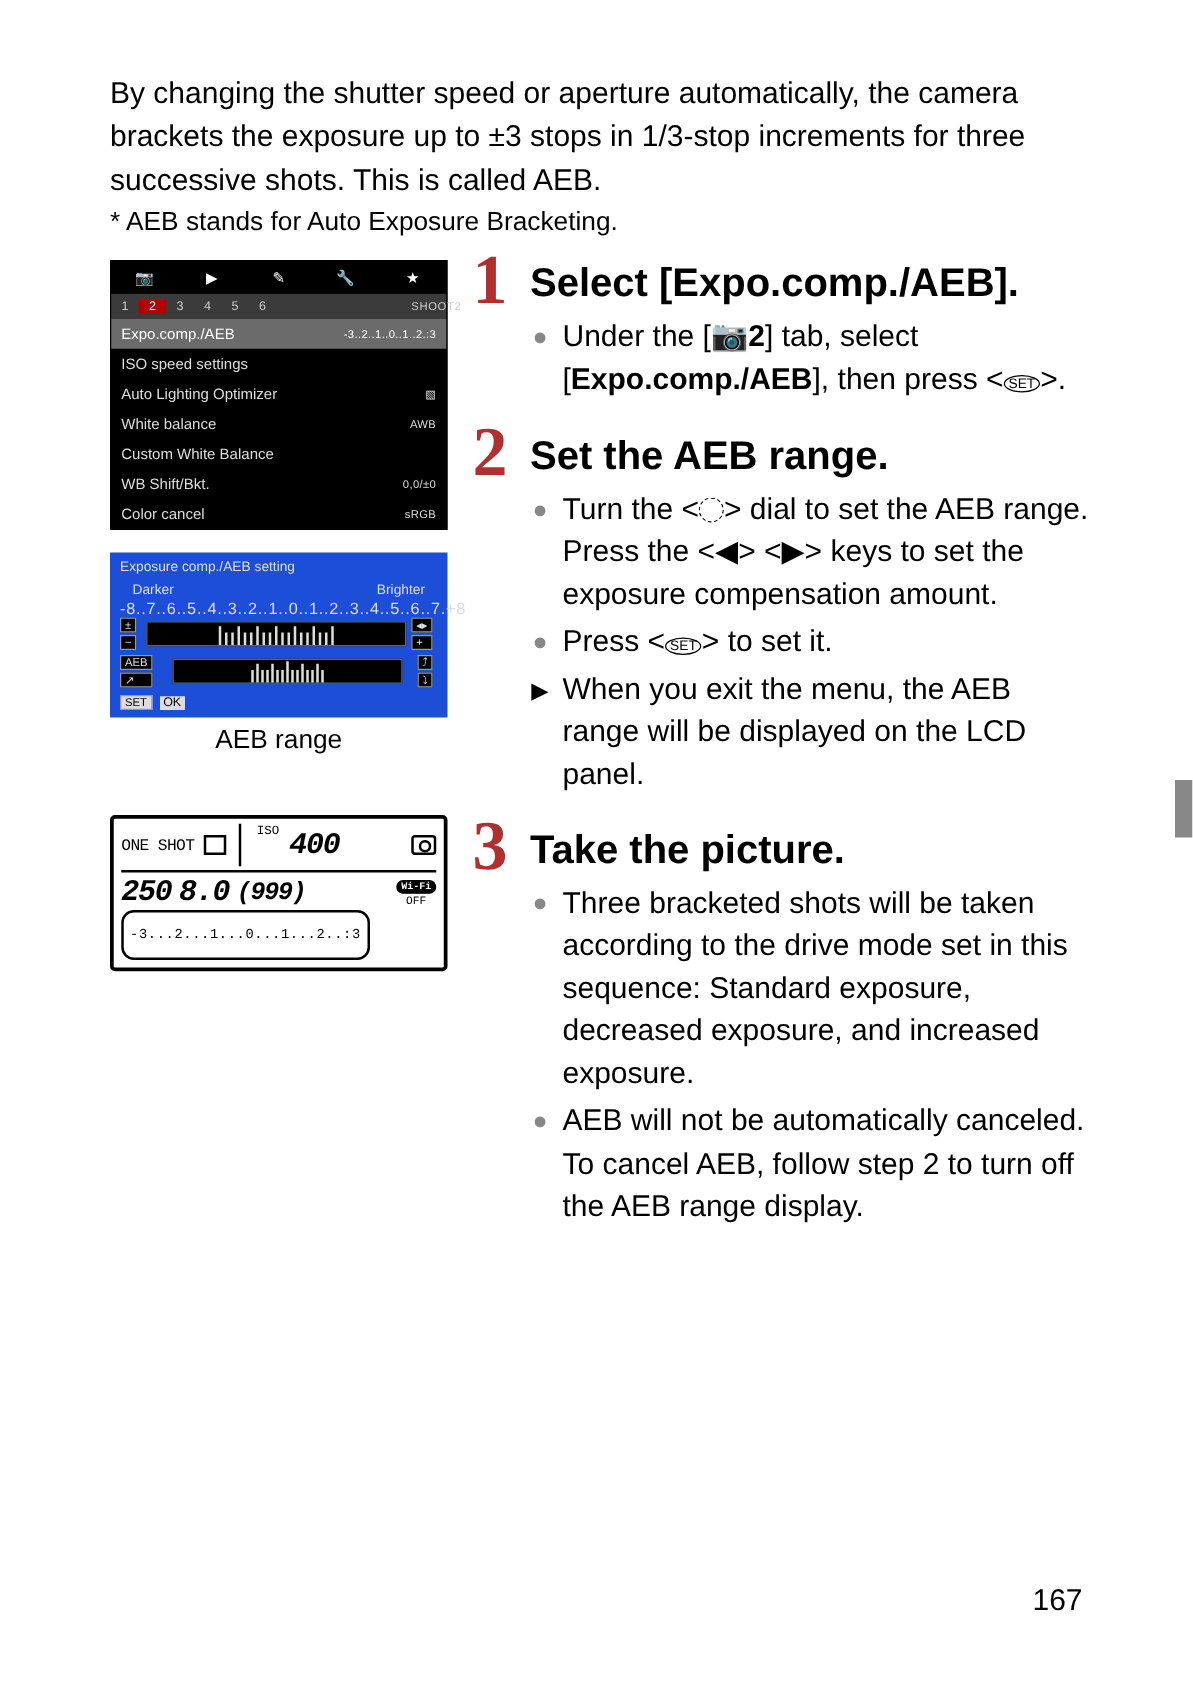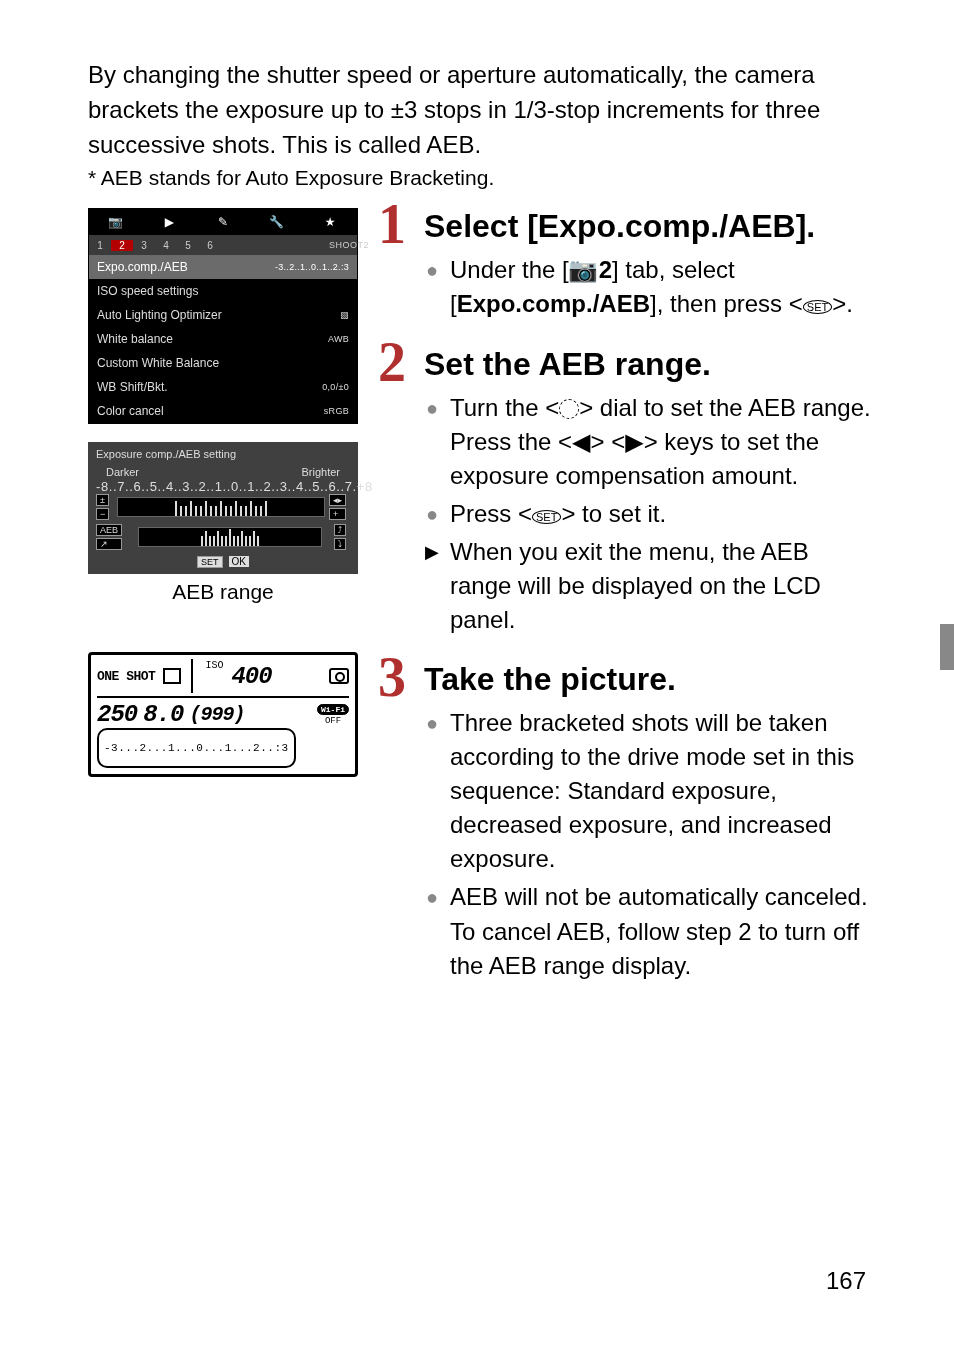--- a/index.html
+++ b/index.html
@@ -18,36 +18,36 @@
   .cam-tabs{display:flex;align-items:center;background:#000;height:26px;color:#fff;font-size:12px}
   .cam-tabs .ticon{flex:1;text-align:center}
   .cam-subtabs{display:flex;align-items:center;background:#3b3b3b;height:20px;color:#ccc;font-size:10px}
   .cam-subtabs span{width:22px;text-align:center}
   .cam-subtabs .sel{background:#b30000;color:#fff}
   .cam-subtabs .lab{margin-left:auto;padding-right:6px;font-size:9px;letter-spacing:.5px}
   .cam-row{display:flex;justify-content:space-between;align-items:center;color:#ddd;font-size:12px;padding:2px 8px;height:20px}
   .cam-row.sel{background:#6b6b6b;color:#fff}
   .cam-row .scale{font-size:9px;letter-spacing:.3px}
   
-  .aeb-shot{background:#404040;color:#ddd;margin-bottom:6px;padding:6px 8px;font-size:11px}
+  .aeb-shot{background:#1d4ed8;color:#ddd;margin-bottom:6px;padding:6px 8px;font-size:11px}
   .aeb-shot .hdr{color:#ddd;margin-bottom:6px}
   .aeb-shot .row1{display:flex;justify-content:space-between;font-size:11px;padding:0 10px}
   .aeb-shot .nums{font-size:13px;letter-spacing:.6px;text-align:center;margin-top:1px}
   .aeb-shot .bar{border:1px solid #666;height:18px;margin:3px 0;position:relative;background:#000}
   .aeb-shot .ticks{position:absolute;inset:0;display:flex;justify-content:center;gap:3px;align-items:flex-end;padding:0 6px}
   .aeb-shot .ticks i{display:block;width:2px;height:10px;background:#ddd}
   .aeb-shot .ticks i.t{height:15px}
   .aeb-shot .badge{display:inline-block;border:1px solid #999;font-size:9px;padding:0 3px;margin-right:4px;background:#000;color:#ddd}
-  .aeb-shot .setok{text-align:center;margin-top:6px;font-size:10px}
+  .aeb-shot .setok{text-align:left;margin-top:6px;font-size:10px}
   .aeb-shot .setok .ok{background:#ddd;color:#000;padding:0 3px;margin-left:2px}
   .caption{text-align:center;font-size:21px;margin-top:4px}
   
   .lcd{border:3px solid #000;border-radius:4px;margin-top:48px;padding:4px 6px 6px;font-family:"Courier New",monospace}
   .lcd-top{display:flex;align-items:center;gap:8px;height:34px;font-size:14px}
-  .lcd-top .oneshot{font-size:13px;font-weight:700;letter-spacing:-.5px}
+  .lcd-top .oneshot{font-size:13px;font-weight:400;letter-spacing:-.5px}
   .lcd-top .box{border:2px solid #000;width:14px;height:12px}
   .lcd-top .divv{border-left:2px solid #000;height:34px;margin:0 2px}
   .lcd-top .iso{font-size:10px;align-self:flex-start;margin-top:1px;margin-left:2px}
   .lcd-top .isoval{font-family:"Courier New",monospace;font-size:24px;font-style:italic;letter-spacing:-1px;font-weight:700}
   .lcd-top .eye{border:2px solid #000;border-radius:3px;width:16px;height:12px;margin-left:auto;position:relative}
   .lcd-top .eye:after{content:"";position:absolute;left:4px;top:2px;width:6px;height:6px;border:2px solid #000;border-radius:50%}
   .lcd hr{border:none;border-top:2px solid #000;margin:3px 0}
   .lcd-mid{display:flex;align-items:center;gap:6px}
   .lcd-mid .seg{font-family:"Courier New",monospace;font-size:24px;font-style:italic;letter-spacing:-1px;font-weight:700}
   .lcd-mid .wifi{font-size:8px;border:1.5px solid #000;border-radius:8px;padding:0 3px;font-weight:700;background:#000;color:#fff}

